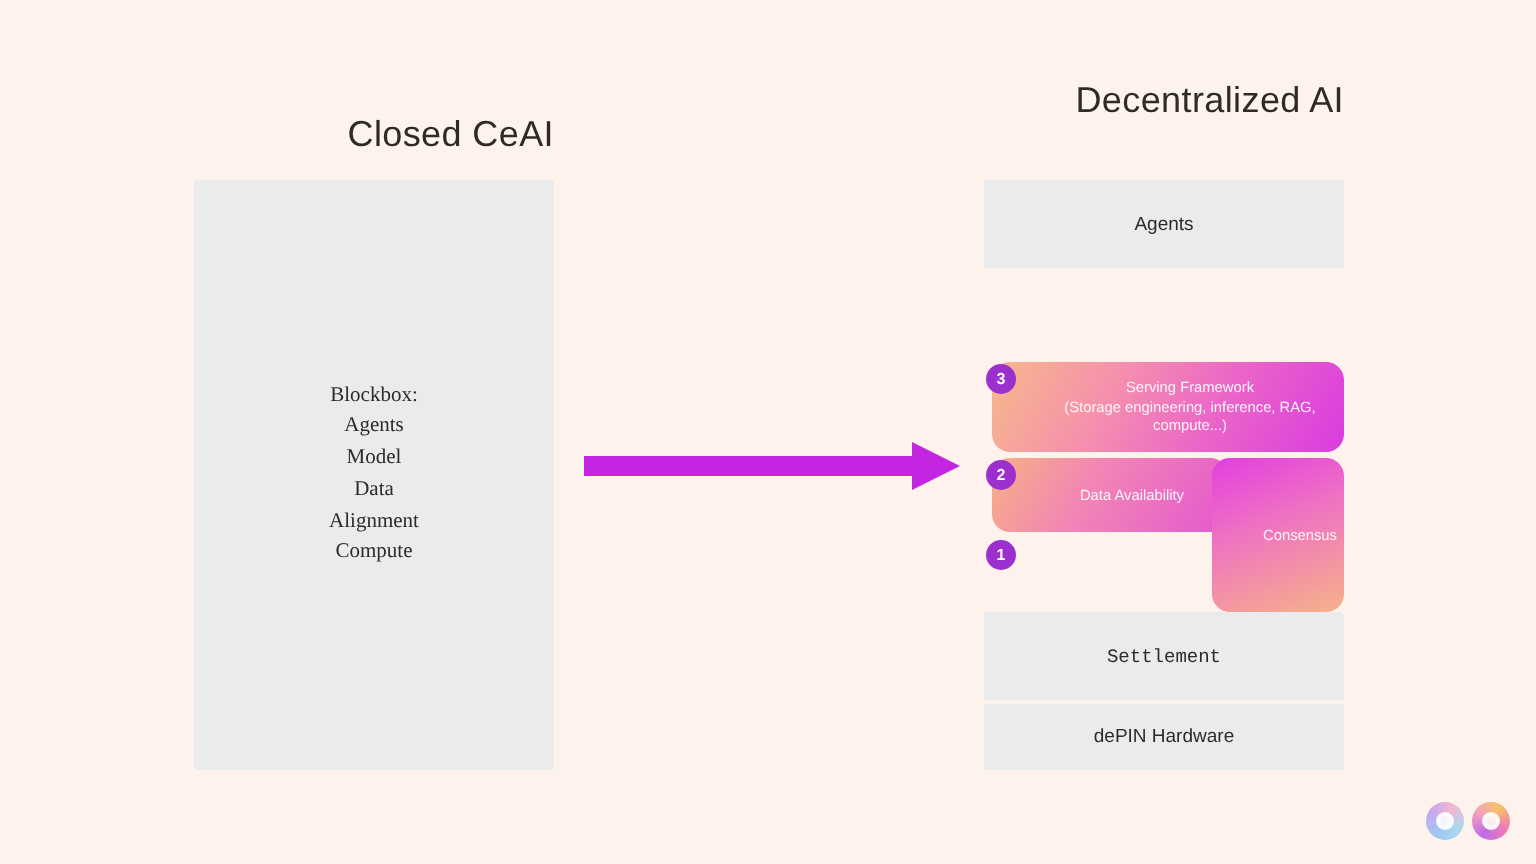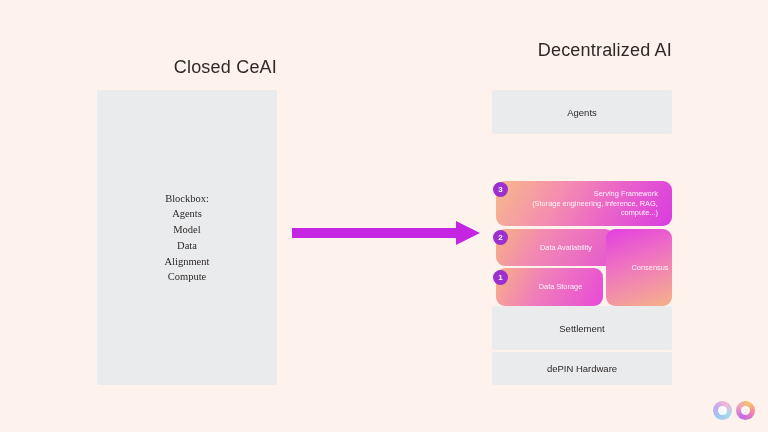--- a/index.html
+++ b/index.html
@@ -75,31 +75,31 @@
     border-radius: 2px;
   }
   .layer .lbl {
     font-size: 9.5px;
     color: #2f2a28;
     line-height: 13px;
     white-space: nowrap;
   }
   #layer-agents     { top: 0px;   height: 44px; }
   #layer-execution  { top: 46px;  height: 44px; }
-  #layer-settlement { top: 216px; height: 44px; }
+  #layer-settlement { top: 216px; height: 44px; font-family: Liberation Mono, monospace; }
   #layer-depin      { top: 262px; height: 33px; }
 
   
   .gcard {
     position: absolute;
     border-radius: 9px;
     display: flex;
     align-items: center;
     justify-content: center;
-    text-align: right;
+    text-align: center;
     overflow: hidden;
     padding-left: 22px;
   }
   .gcard .gtext {
     position: relative;
     z-index: 2;
     color: #ffffff;
     font-size: 7.4px;
     line-height: 9.6px;
     padding: 0 14px;
@@ -211,23 +211,20 @@
         <div>compute...)</div>
       </div>
     </div>
 
     <div class="badge" id="badge-2">2</div>
     <div class="gcard" id="card-da">
       <div class="gtext">Data Availability</div>
     </div>
 
     <div class="badge" id="badge-1">1</div>
-    <div class="gcard" id="card-storage">
-      <div class="gtext">Data Storage</div>
-    </div>
 
     <div class="gcard" id="card-consensus">
       <div class="gtext">Consensus</div>
     </div>
 
     <div class="layer" id="layer-settlement">
       <span class="lbl">Settlement</span>
     </div>
 
     <div class="layer" id="layer-depin">

